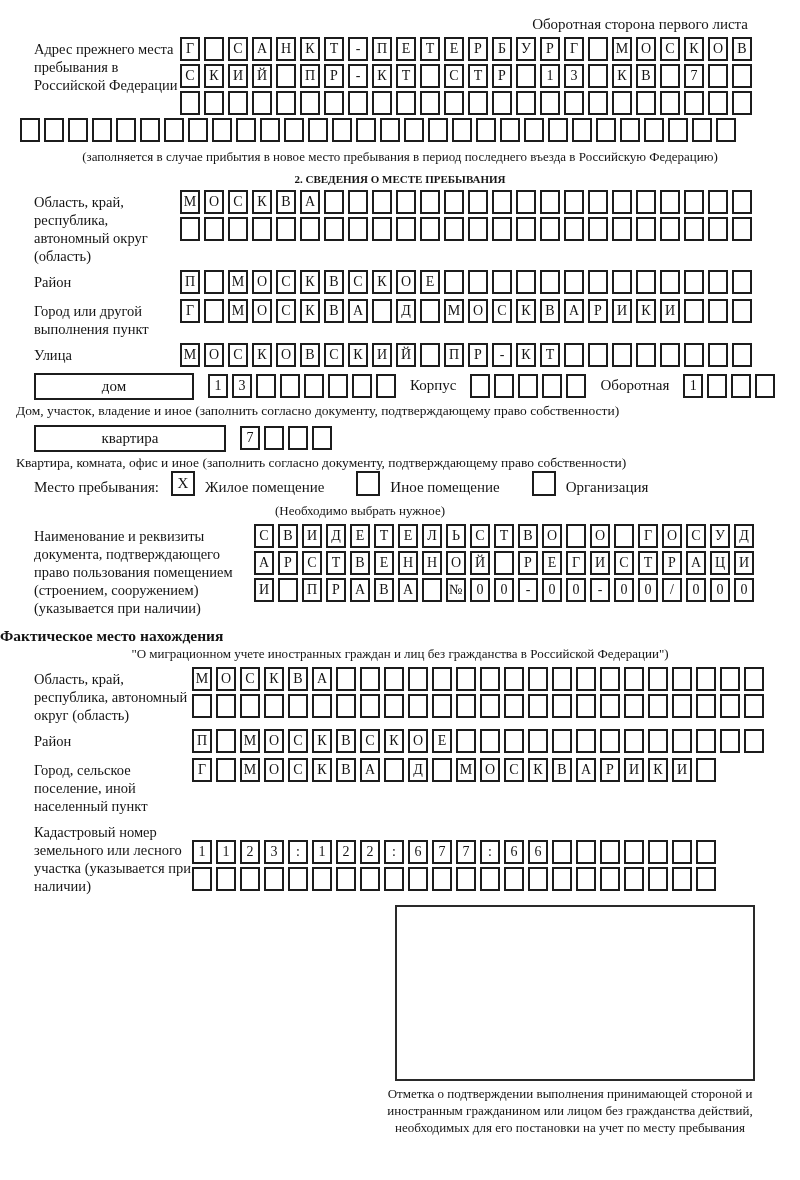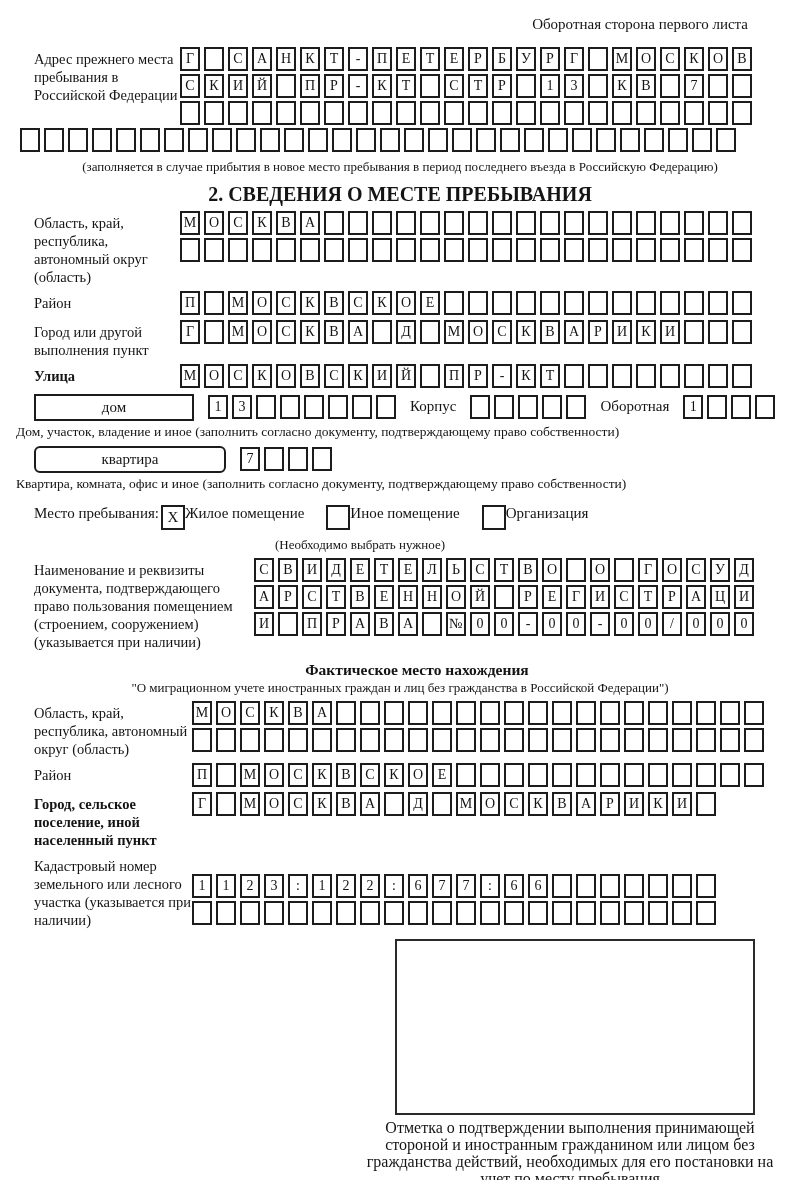--- a/index.html
+++ b/index.html
@@ -18,49 +18,49 @@
   .cellrow { display:flex; gap:4px; }
   .cell {
     flex:0 0 auto; width:20px; height:24px; border:2px solid #1c1c1c;
     display:flex; align-items:center; justify-content:center;
     font-size:14px; line-height:1; background:#fff;
   }
   .fullrow { padding-left:20px; margin-top:3px; }
 
   .note { font-size:13px; text-align:center; margin-top:7px; }
   .note-left { font-size:13.5px; padding-left:16px; margin-top:3px; }
-  .secheader { font-weight:bold; text-align:center; font-size:20px; margin-top:8px; }
-  .subheader { font-weight:bold; text-align:center; font-size:15.5px; margin-top:10px;margin-left:34px; }
+  .secheader { font-weight:bold; text-align:center; font-size:11px; margin-top:8px; }
+  .subheader { font-weight:bold; font-size:15.5px; margin-top:10px; }
 
   .bigbox {
     flex:0 0 auto; border:2px solid #1c1c1c; height:27px;
     display:flex; align-items:center; justify-content:center; font-size:15px;
   }
   .inline-lbl { font-size:15px; padding-top:4px; }
   .houserow { display:flex; align-items:flex-start; padding-left:34px; margin-top:6px; gap:14px; }
   .houserow .cellrow { padding-top:1px; }
 
-  .stayrow { display:flex; align-items:flex-start; padding-left:34px; margin-top:13px; }
+  .stayrow { display:flex; align-items:flex-end; padding-left:34px; margin-top:0; gap:10px; }
   .chk {
     flex:0 0 auto; width:24px; height:25px; border:2px solid #1c1c1c;
     display:flex; align-items:center; justify-content:center; font-size:15px;
   }
   .staytext { font-size:15px; margin-right:22px; }
 
   .stamp { margin-left:395px; margin-top:10px; width:360px; height:176px; border:2px solid #2a2a2a; }
-  .stampcap { margin-left:360px; width:420px; text-align:center; font-size:16px; margin-top:4px; line-height:17px; }
+  .stampcap { margin-left:360px; width:420px; text-align:center; font-size:13px; margin-top:4px; line-height:17px; }
 </style>
 </head>
 <body>
 
 <div class="page">
 
   <div class="top-title">Оборотная сторона первого листа</div>
 
-  <div class="formrow" style="margin-top:14px;">
+  <div class="formrow" style="margin-top:4px;">
     <div class="lbl" style="width:146px;">Адрес прежнего места пребывания в Российской Федерации</div>
     <div class="grid">
       <div class="cellrow">
           <div class="cell">Г</div>
           <div class="cell"></div>
           <div class="cell">С</div>
           <div class="cell">А</div>
           <div class="cell">Н</div>
           <div class="cell">К</div>
           <div class="cell">Т</div>
@@ -284,21 +284,21 @@
         <div class="cell">И</div>
         <div class="cell">К</div>
         <div class="cell">И</div>
         <div class="cell"></div>
         <div class="cell"></div>
         <div class="cell"></div>
       </div>
   </div>
 
   <div class="formrow">
-    <div class="lbl" style="width:146px;font-weight:bold;">Улица</div>
+    <div class="lbl" style="width:146px;">Улица</div>
     <div class="cellrow">
         <div class="cell">М</div>
         <div class="cell">О</div>
         <div class="cell">С</div>
         <div class="cell">К</div>
         <div class="cell">О</div>
         <div class="cell">В</div>
         <div class="cell">С</div>
         <div class="cell">К</div>
         <div class="cell">И</div>
@@ -344,21 +344,21 @@
     <div class="cellrow">
         <div class="cell">1</div>
         <div class="cell"></div>
         <div class="cell"></div>
         <div class="cell"></div>
       </div>
   </div>
   <div class="note-left">Дом, участок, владение и иное (заполнить согласно документу, подтверждающему право собственности)</div>
 
   <div class="houserow">
-    <div class="bigbox" style="width:192px;border-radius:6px;">квартира</div>
+    <div class="bigbox" style="width:192px;">квартира</div>
     <div class="cellrow">
         <div class="cell">7</div>
         <div class="cell"></div>
         <div class="cell"></div>
         <div class="cell"></div>
       </div>
   </div>
   <div class="note-left">Квартира, комната, офис и иное (заполнить согласно документу, подтверждающему право собственности)</div>
 
   <div class="stayrow">
@@ -532,21 +532,21 @@
         <div class="cell"></div>
         <div class="cell"></div>
         <div class="cell"></div>
         <div class="cell"></div>
         <div class="cell"></div>
         <div class="cell"></div>
       </div>
   </div>
 
   <div class="formrow">
-    <div class="lbl" style="width:158px;font-weight:bold;">Город, сельское поселение, иной населенный пункт</div>
+    <div class="lbl" style="width:158px;">Город, сельское поселение, иной населенный пункт</div>
     <div class="cellrow">
         <div class="cell">Г</div>
         <div class="cell"></div>
         <div class="cell">М</div>
         <div class="cell">О</div>
         <div class="cell">С</div>
         <div class="cell">К</div>
         <div class="cell">В</div>
         <div class="cell">А</div>
         <div class="cell"></div>

